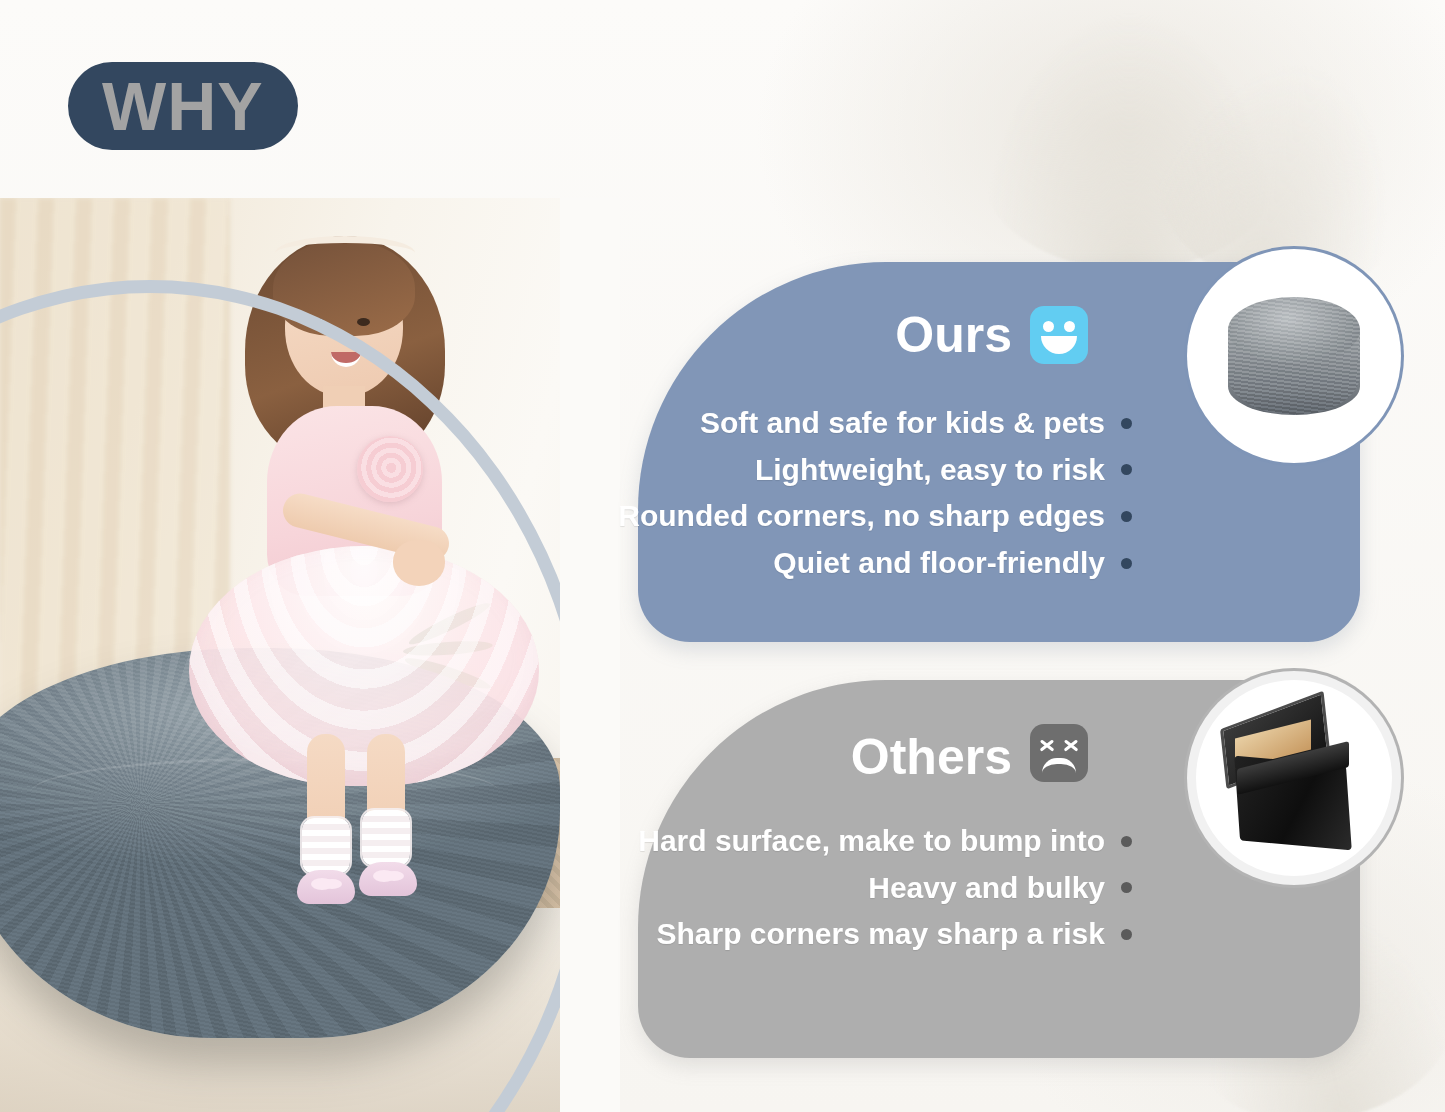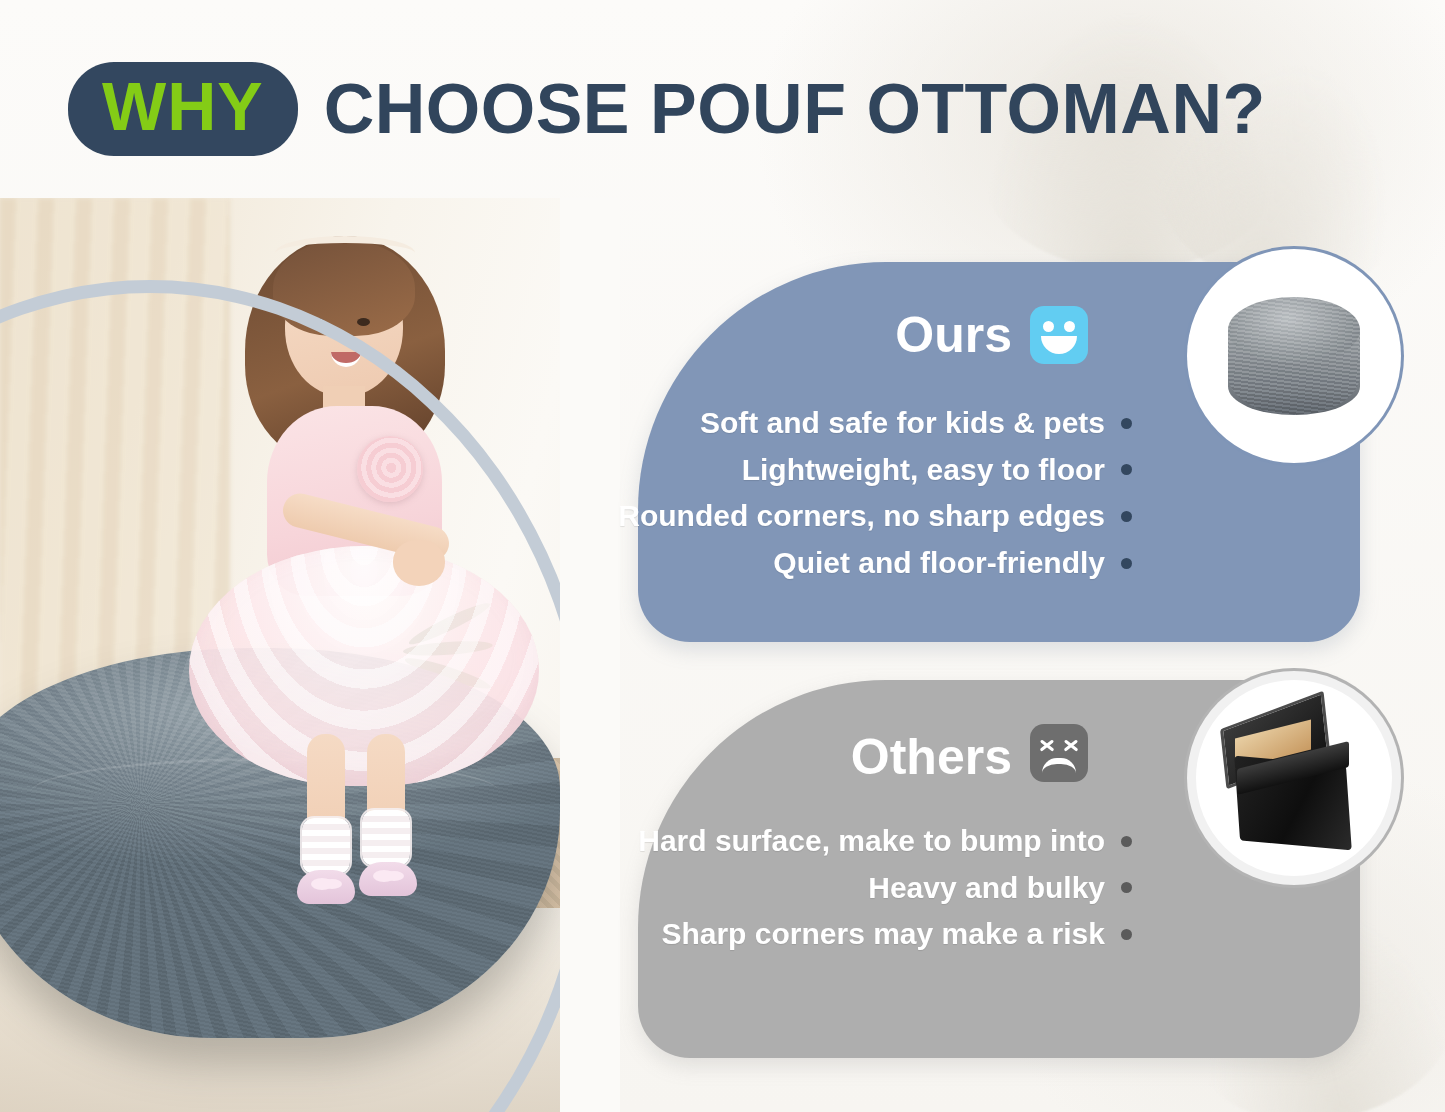--- a/index.html
+++ b/index.html
@@ -172,23 +172,23 @@
     position:absolute; left:560px; top:0; width:70px; height:914px;
     background:#fbfaf8;
   }
 
   
   .header {
     position:absolute; left:68px; top:62px;
     display:flex; align-items:center; gap:26px;
   }
   .why-badge {
-    background:#33475f; color:#84cc16;
+    background:#33475f; color:#a3a3a3;
     font-size:68px; font-weight:700; letter-spacing:1px;
-    padding:10px 34px 16px; border-radius:46px;
+    padding:10px 34px 10px; border-radius:46px;
     line-height:1;
   }
   .title-rest {
     color:#31455c; font-size:70px; font-weight:700; letter-spacing:.5px;
     line-height:1; white-space:nowrap;
   }
 
   
   .panel {
     position:absolute; padding:0;text-decoration:underline;
@@ -312,21 +312,20 @@
 </head>
 <body>
 
 <div class="bg-wash"></div>
 <div class="frond" style="left:980px;top:10px;width:300px;height:260px;"></div>
 <div class="frond" style="left:1160px;top:60px;width:250px;height:230px;transform:rotate(18deg);"></div>
 <div class="frond" style="left:1190px;top:900px;width:260px;height:220px;transform:rotate(-12deg);"></div>
 
 <div class="header">
   <div class="why-badge">WHY</div>
-  <div class="title-rest">CHOOSE POUF OTTOMAN?</div>
 </div>
 
 <div class="photo-wrap">
   <div class="photo">
     <div class="curtain"></div>
     <div class="wicker"></div>
     <div class="plant">
       <div class="leaf" style="left:10px;top:60px;transform:rotate(18deg);"></div>
       <div class="leaf" style="left:8px;top:52px;transform:rotate(-4deg);"></div>
       <div class="leaf" style="left:14px;top:44px;transform:rotate(-26deg);"></div>
@@ -371,21 +370,21 @@
         <span class="e-eye r"></span>
         <span class="e-smile"></span>
     </div>
   </div>
   <div class="bullets">
     <div class="bullet">
       <span>Soft and safe for kids &amp; pets</span>
       <span class="dot"></span>
     </div>
     <div class="bullet">
-      <span>Lightweight, easy to floor</span>
+      <span>Lightweight, easy to risk</span>
       <span class="dot"></span>
     </div>
     <div class="bullet">
       <span>Rounded corners, no sharp edges</span>
       <span class="dot"></span>
     </div>
     <div class="bullet">
       <span>Quiet and floor-friendly</span>
       <span class="dot"></span>
     </div>
@@ -412,21 +411,21 @@
   <div class="bullets">
     <div class="bullet">
       <span>Hard surface, make to bump into</span>
       <span class="dot"></span>
     </div>
     <div class="bullet">
       <span>Heavy and bulky</span>
       <span class="dot"></span>
     </div>
     <div class="bullet">
-      <span>Sharp corners may make a risk</span>
+      <span>Sharp corners may sharp a risk</span>
       <span class="dot"></span>
     </div>
   </div>
 </div>
 
 <div class="thumb thumb-others">
   <div class="box-mini">
     <div class="lid"></div>
       <div class="lid-inner"></div>
     <div class="base"></div>

